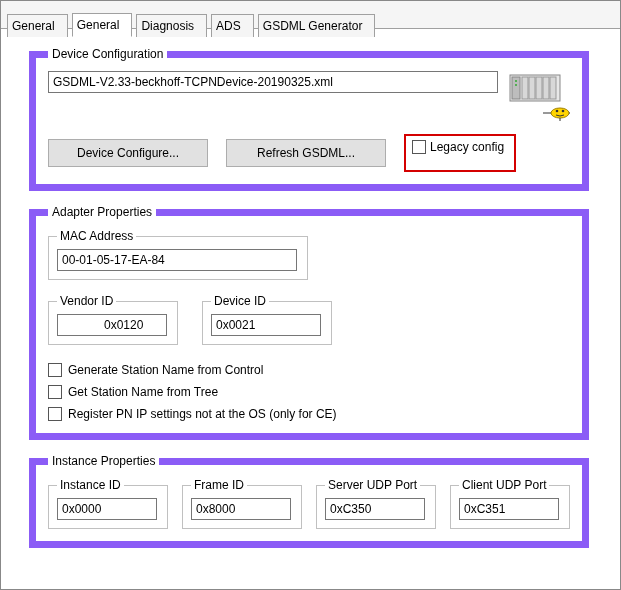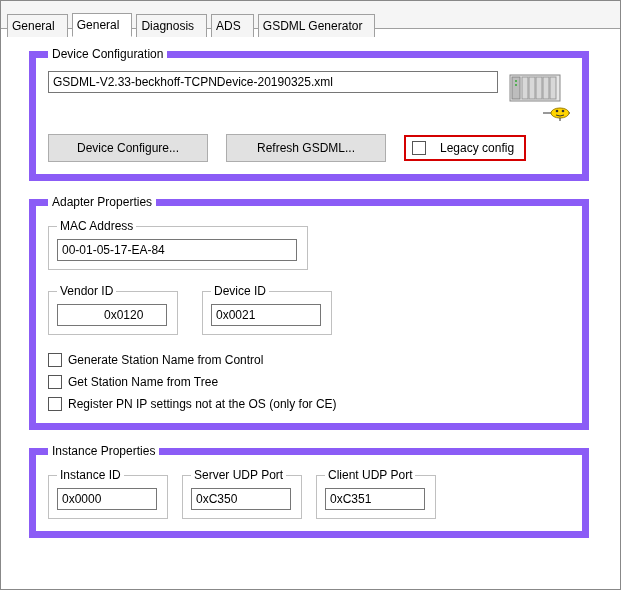--- a/index.html
+++ b/index.html
@@ -86,24 +86,24 @@
     gap: 10px;
   }
   .dev-row2 {
     display: flex;
     align-items: center;
     gap: 18px;
     margin-top: 10px;
   }
   .legacy-box {
     border: 2px solid #d40000;
-    padding: 4px 10px 4px 6px;
+    padding: 4px 10px 16px 6px;
     display: flex;
     align-items: center;
-    gap: 14px;
+    gap: 4px;
   }
   .chk-row {
     display: flex;
     align-items: center;
     gap: 6px;
     margin-top: 8px;
   }
   .chk {
     width: 14px;
     height: 14px;
@@ -112,20 +112,21 @@
     display: inline-block;
   }
   .adapter-ids {
     display: flex;
     gap: 24px;
     margin-top: 14px;
   }
   .instance-row {
     display: flex;
     gap: 14px;
+    justify-content: flex-end;
   }
   .device-icon {
     flex-shrink: 0;
   }
 </style>
 </head>
 <body>
 
 <div class="tabs">
   <div class="tab">General</div>
@@ -208,20 +209,24 @@
   </fieldset>
 
   <fieldset class="group" style="width:560px;">
     <legend>Instance Properties</legend>
     <div class="instance-row">
       <fieldset class="sub" style="width:120px;">
         <legend>Instance ID</legend>
         <input type="text" class="text" style="width: 100px;" value="0x0000">
       </fieldset>
       <fieldset class="sub" style="width:120px;">
+        <legend>Frame ID</legend>
+        <input type="text" class="text" style="width: 100px;" value="0x8000">
+      </fieldset>
+      <fieldset class="sub" style="width:120px;">
         <legend>Server UDP Port</legend>
         <input type="text" class="text" style="width: 100px;" value="0xC350">
       </fieldset>
       <fieldset class="sub" style="width:120px;">
         <legend>Client UDP Port</legend>
         <input type="text" class="text" style="width: 100px;" value="0xC351">
       </fieldset>
     </div>
   </fieldset>
 

